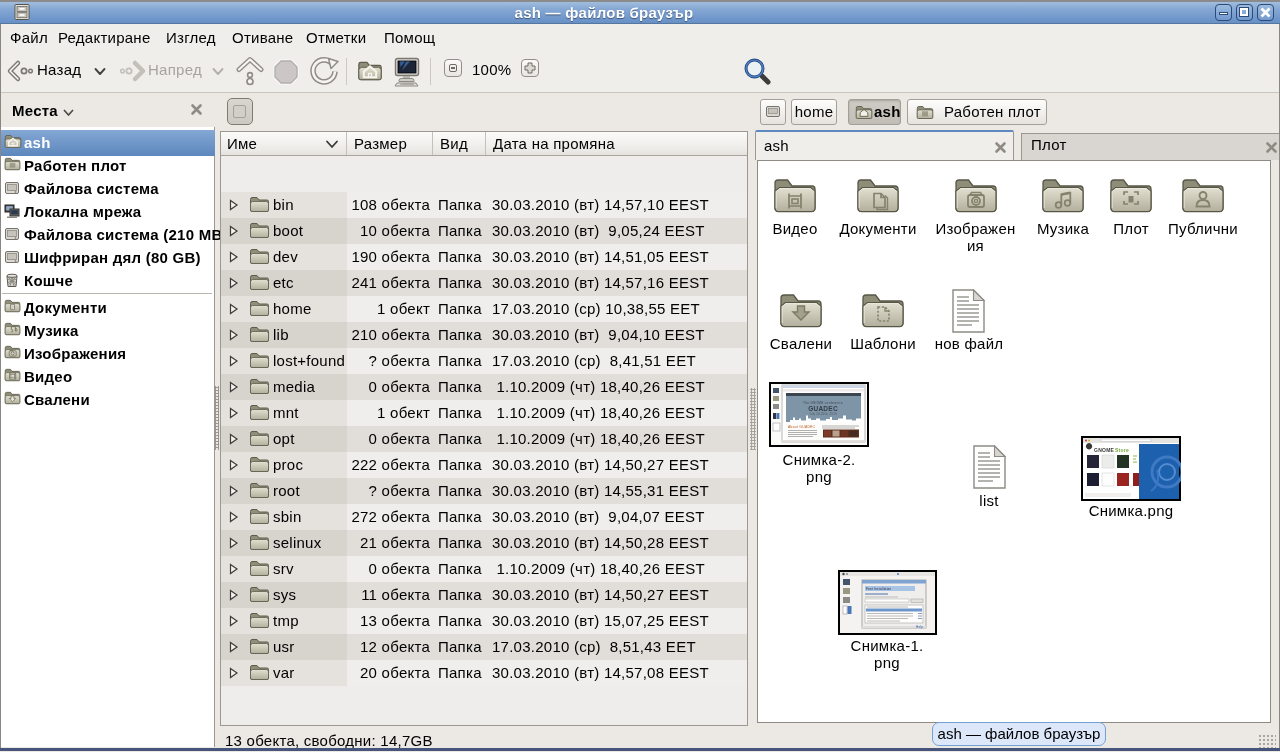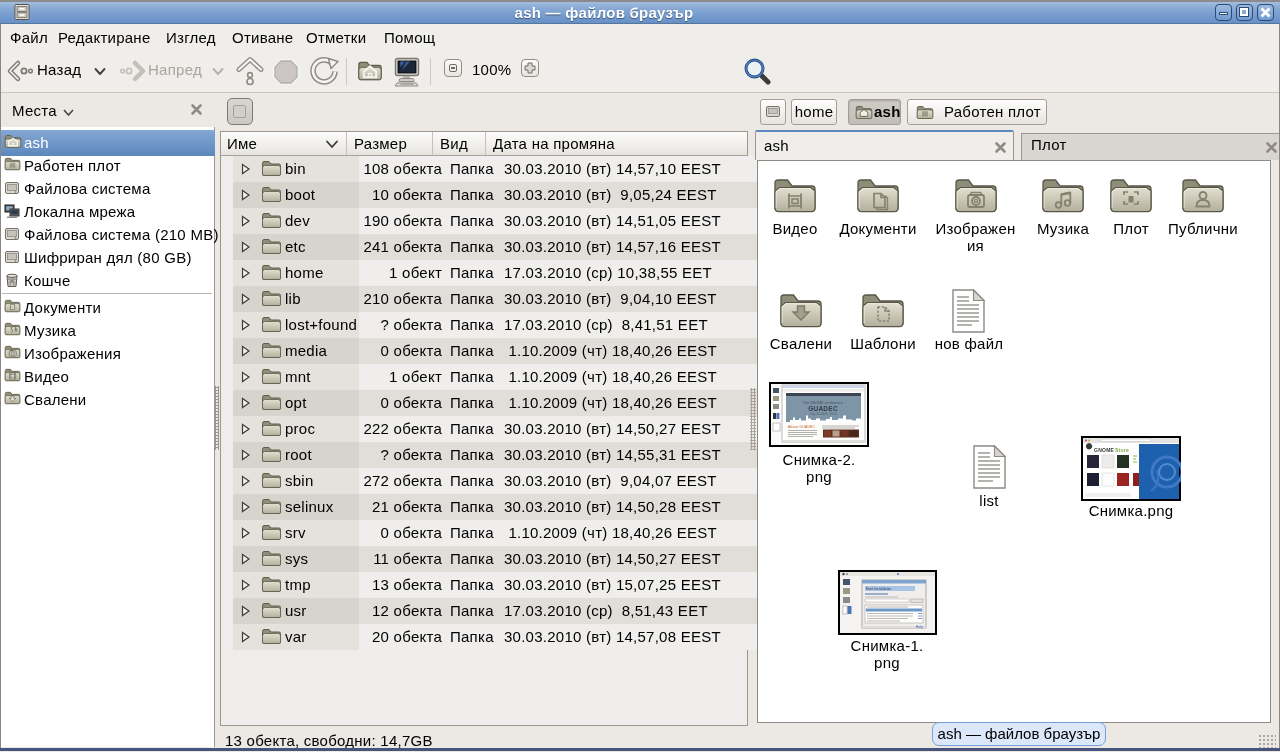--- a/index.html
+++ b/index.html
@@ -22,37 +22,37 @@
 #menubar { left:0; top:24px; width:1280px; height:26px; background:#f0eeeb; }
 #menubar span { position:absolute; top:5px; }
 
 
 #toolbar { left:0; top:50px; width:1280px; height:43px; background:#f0eeeb;
   border-bottom:1px solid #c8c4be;padding-left:33px; }
 .tsep { top:8px; width:1px; height:27px; background:#cdc9c3; }
 .graytext { color:#a8a49e; }
 
 
-#sidebar { left:0; top:93px; width:218px; height:655px; background:#ece9e5; }
+#sidebar { left:0; top:93px; width:218px; height:655px; background:#ece9e5;font-weight:bold; }
 #sidelist { left:0; top:34px; width:215px; height:620px; background:#fff;
   border-right:1px solid #9c978f; }
 .srow { position:absolute; left:0; width:215px; height:23px; }
 .srow .ic { position:absolute; left:4px; top:3px; }
 .srow .tx { position:absolute; left:24px; top:3px; white-space:nowrap; }
 #ashrow { background:linear-gradient(#84a7d4,#5c87bd); color:#fff; height:26px; }
 
 
 #listpane { left:220px; top:131px; width:528px; height:595px; background:#eeedeb;
   border:1px solid #9c978f; }
 #lhead { left:0; top:0; width:526px; height:24px;
   background:linear-gradient(#fbfbfa,#eceae6 80%,#e3e1dc);
   border-bottom:1px solid #a9a49c; }
 .hcol { position:absolute; top:0; height:23px; border-right:1px solid #c5c1ba; }
 .hcol span { position:absolute; top:3px; left:6px; white-space:nowrap; }
-.lrow { position:absolute; left:12px; width:526px; height:26px; }
+.lrow { position:absolute; left:0; width:526px; height:26px;margin-top:36px; }
 .lrow.odd  { background:#efeeec; }
 .lrow.even { background:#e1deda; }
 .lrow .nc { position:absolute; left:0; top:0; width:126px; height:26px; }
 .odd .nc { background:#e5e2dd; }
 .even .nc { background:#d7d3cd; }
 .lrow .nm { position:absolute; left:52px; top:4px; }
 .lrow .sz { position:absolute; left:54px; top:4px; width:155px; text-align:right; }
 .lrow .vd { position:absolute; left:217px; top:4px; }
 .lrow .dt { position:absolute; left:271px; top:4px; white-space:nowrap; }
 

